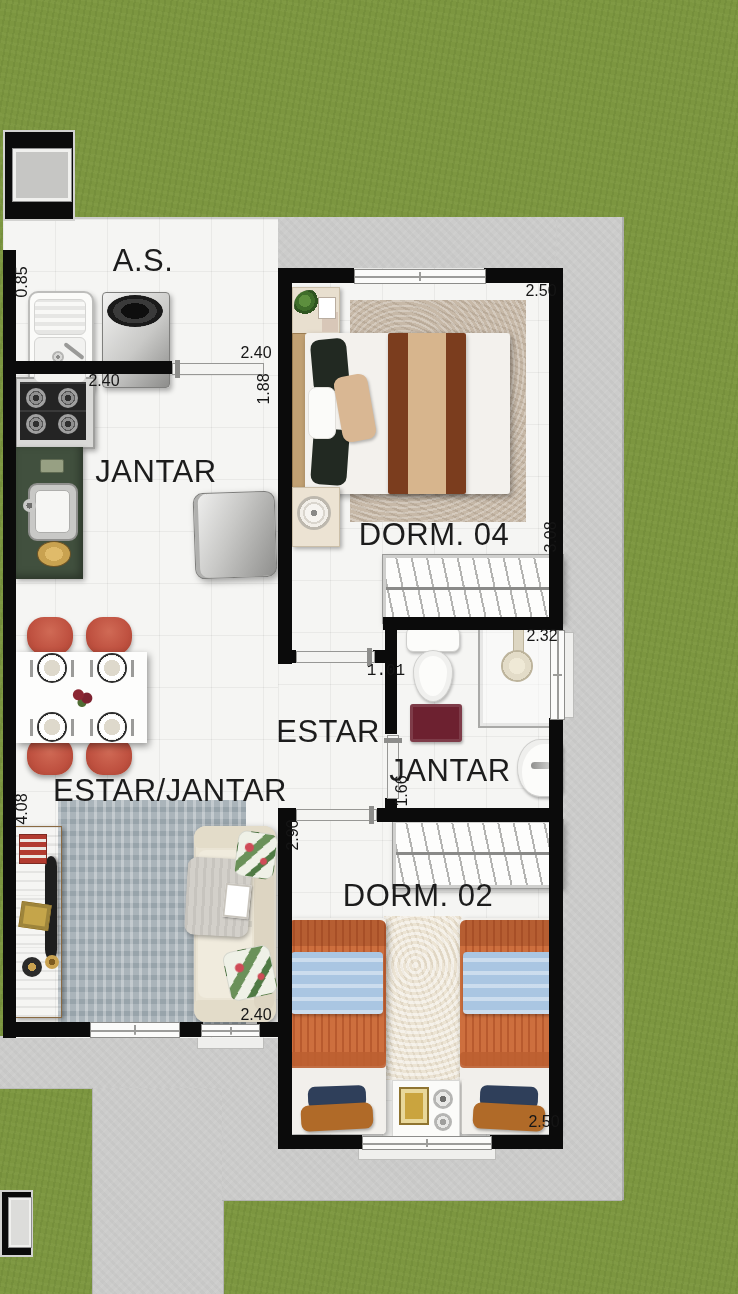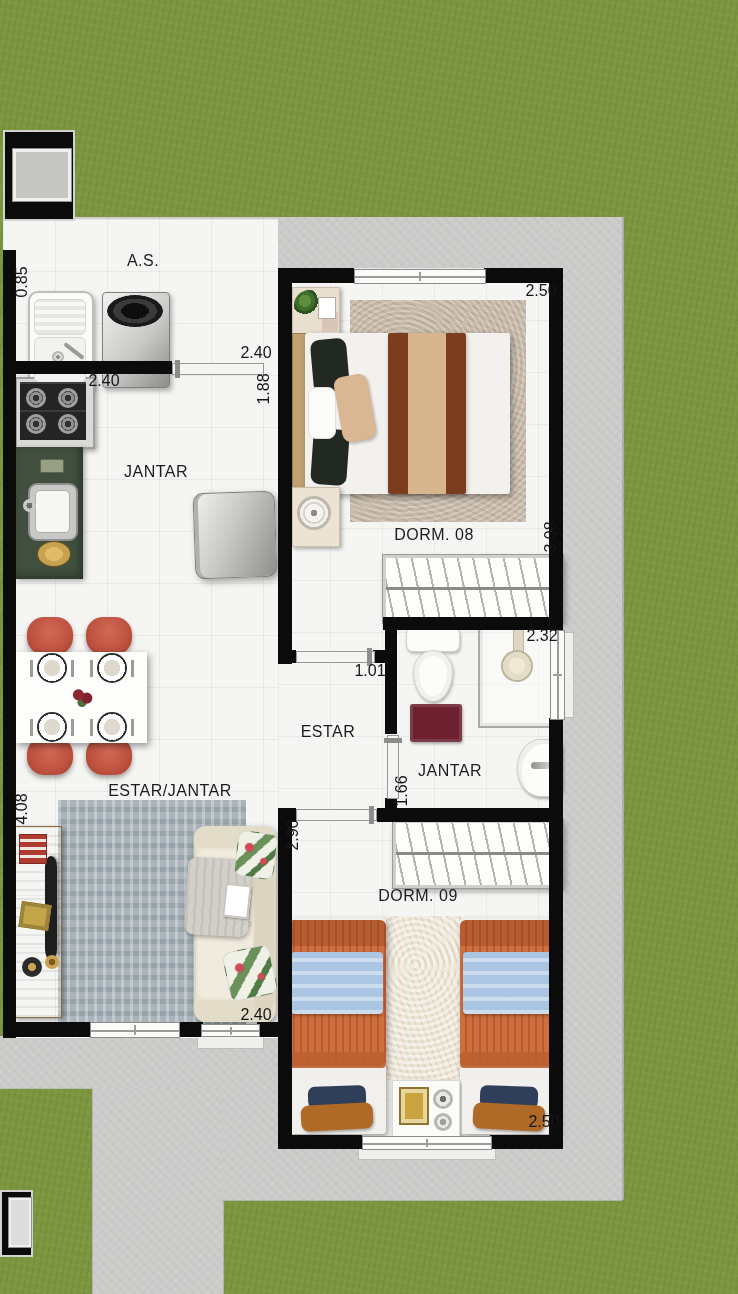--- a/index.html
+++ b/index.html
@@ -27,21 +27,21 @@
   .furn3{position:absolute;z-index:29;}
   .winh,.winv{position:absolute;z-index:45;background:#fbfbfa;border:1px solid #8c8c8a;}
   .winh{background-image:linear-gradient(#9c9c9a,#9c9c9a),linear-gradient(#9c9c9a,#9c9c9a);
     background-repeat:no-repeat;background-size:100% 2px,2px 70%;background-position:center 55%,center center;}
   .winv{background-image:linear-gradient(#9c9c9a,#9c9c9a),linear-gradient(#9c9c9a,#9c9c9a);
     background-repeat:no-repeat;background-size:2px 100%,70% 2px;background-position:55% center,center center;}
   .sill{position:absolute;z-index:8;background:#efefed;border:1px solid #bdbdbb;}
   .door{position:absolute;z-index:45;background:#f4f4f2;border:1px solid #979795;}
   .hinge{position:absolute;background:#8d8d8b;}
   .rlabel{position:absolute;z-index:50;transform:translate(-50%,-50%);
-    font-size:16px;color:#1c1c1c;white-space:nowrap;letter-spacing:.5px;}
+    font-size:31px;color:#1c1c1c;white-space:nowrap;letter-spacing:.5px;}
   .dim{position:absolute;z-index:50;transform:translate(-50%,-50%);
     font-size:16px;color:#161616;white-space:nowrap;}
   .dimv{position:absolute;z-index:50;transform:translate(-50%,-50%) rotate(-90deg);
     font-size:16px;color:#161616;white-space:nowrap;}
   .wardrobe{position:absolute;z-index:25;background-color:#fdfdfc;
     border:3px solid #cfcfcd;box-shadow:0 0 0 1px #9a9a98, 2px 3px 6px rgba(0,0,0,.35);
     background-image:
       linear-gradient(180deg, rgba(0,0,0,0) 0 46%, #8a8a88 46% 52%, rgba(0,0,0,0) 52%),
       repeating-linear-gradient(78deg, rgba(0,0,0,0) 0 7px, #b4b4b2 7px 9px, rgba(0,0,0,0) 9px 15px);}
   .chair{position:absolute;z-index:22;border-radius:17px;
@@ -215,33 +215,33 @@
   </div>
   <div class="door" style="left:296px;top:809px;width:79px;height:10px;">
     <div class="hinge" style="right:2px;top:-4px;width:5px;height:18px;"></div>
   </div>
   <div class="door" style="left:387px;top:735px;width:10px;height:62px;">
     <div class="hinge" style="left:-4px;top:2px;width:18px;height:5px;"></div>
   </div>
 
   <div class="rlabel" style="left:143px;top:261px;">A.S.</div>
   <div class="rlabel" style="left:156px;top:472px;">JANTAR</div>
-  <div class="rlabel" style="left:434px;top:535px;">DORM. 08</div>
+  <div class="rlabel" style="left:434px;top:535px;">DORM. 04</div>
   <div class="rlabel" style="left:328px;top:732px;">ESTAR</div>
   <div class="rlabel" style="left:450px;top:771px;">JANTAR</div>
   <div class="rlabel" style="left:132px;top:791px;margin-left:38px;">ESTAR/JANTAR</div>
-  <div class="rlabel" style="left:418px;top:896px;">DORM. 09</div>
+  <div class="rlabel" style="left:418px;top:896px;">DORM. 02</div>
 
   <div class="dimv" style="left:22px;top:282px;">0.85</div>
   <div class="dim" style="left:256px;top:353px;">2.40</div>
   <div class="dim" style="left:104px;top:381px;">2.40</div>
   <div class="dimv" style="left:264px;top:389px;">1.88</div>
   <div class="dim" style="left:541px;top:291px;">2.50</div>
   <div class="dimv" style="left:551px;top:537px;">3.08</div>
-  <div class="dim" style="left:370px;top:671px;">1.01</div>
+  <div class="dim" style="left:386px;top:671px;font-family:Liberation Mono, monospace;">1.01</div>
   <div class="dim" style="left:542px;top:636px;">2.32</div>
   <div class="dimv" style="left:402px;top:791px;">1.66</div>
   <div class="dimv" style="left:22px;top:809px;">4.08</div>
   <div class="dimv" style="left:293px;top:835px;">2.90</div>
   <div class="dim" style="left:256px;top:1015px;">2.40</div>
   <div class="dim" style="left:544px;top:1122px;">2.50</div>
 
 </div>
 
 </body></html>

